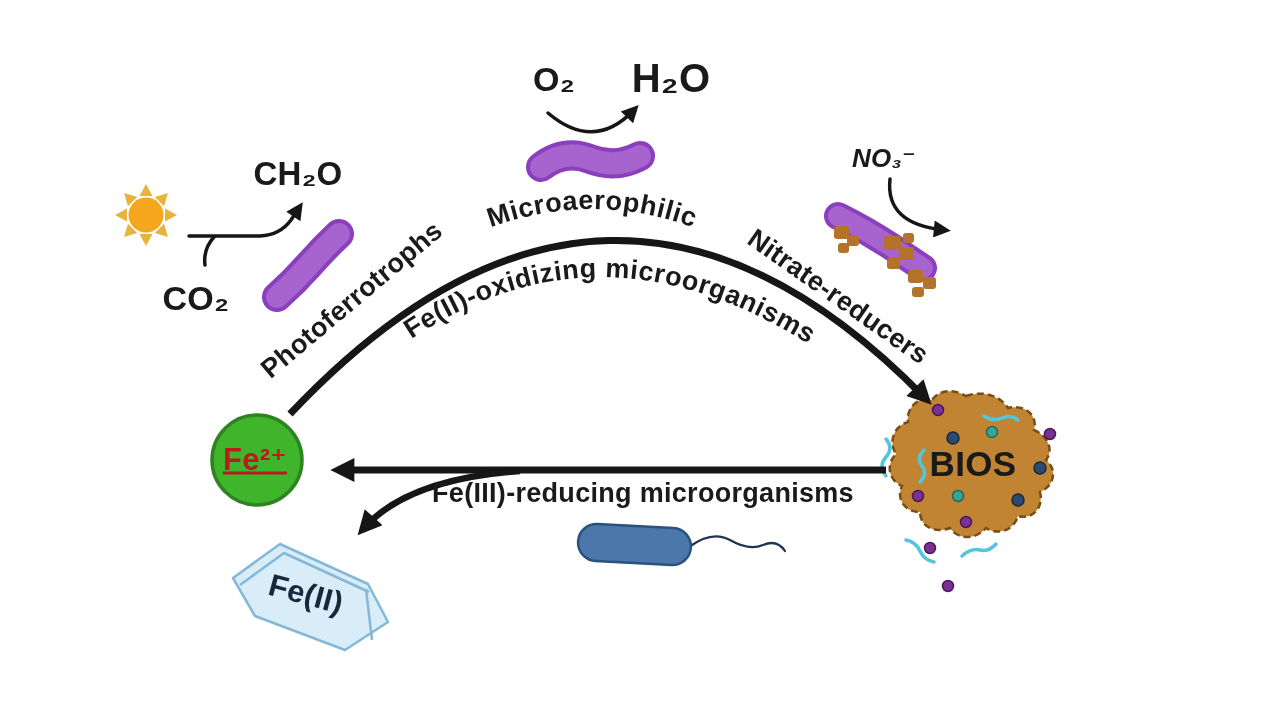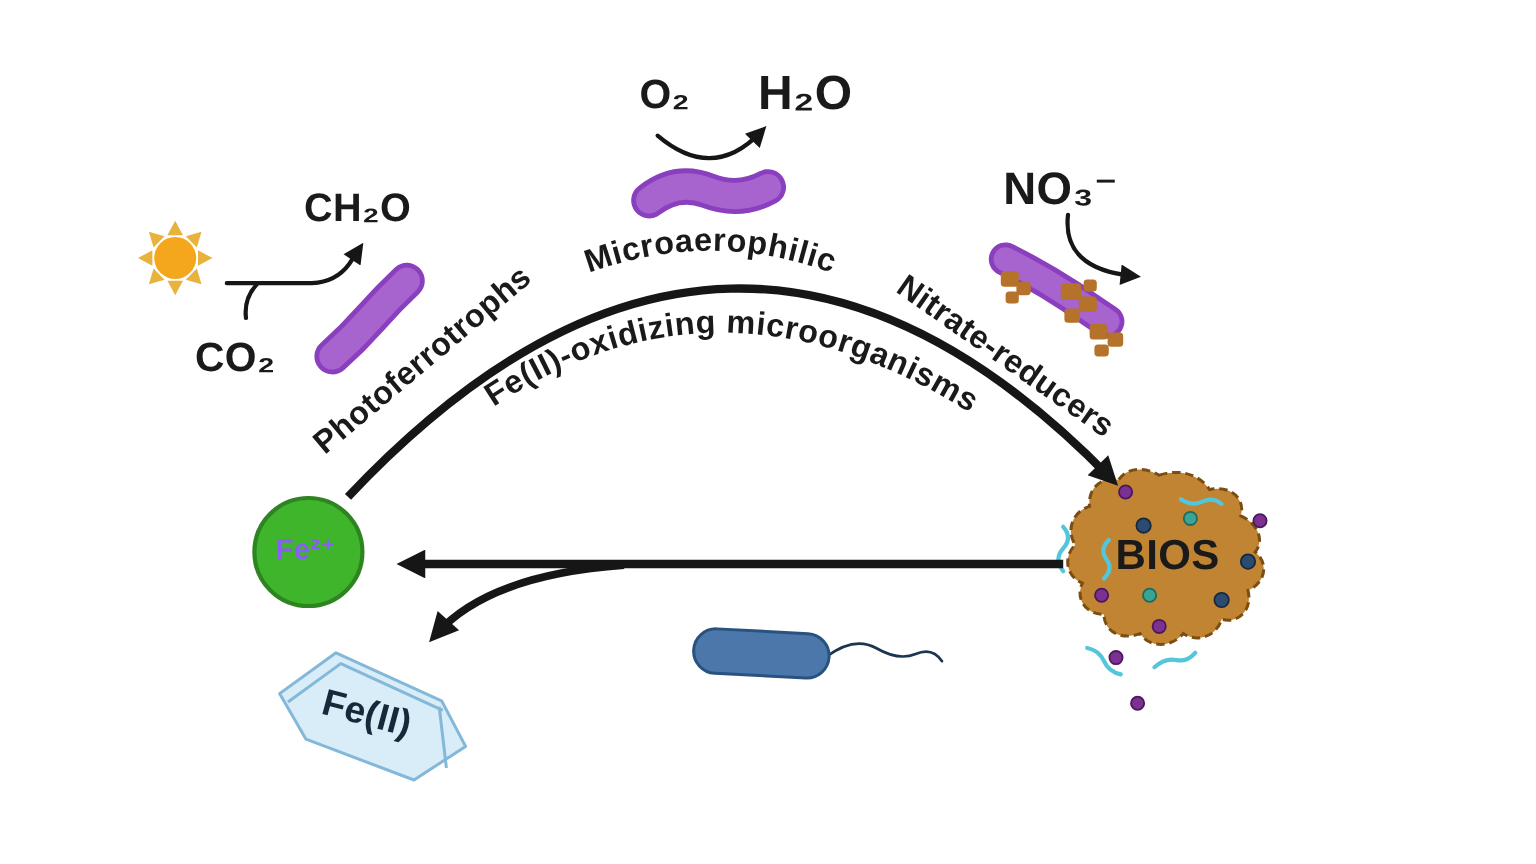--- a/index.html
+++ b/index.html
@@ -142,21 +142,22 @@
     </text>
   </svg>
 
   <div class="label" style="left:533px;top:79px;font-size:34px;margin-left:21px;">O₂</div>
   <div class="label" style="left:671px;top:78px;font-size:40px;">H₂O</div>
 
   <div class="label" style="left:298px;top:173px;font-size:33px;">CH₂O</div>
   <div class="label" style="left:196px;top:298px;font-size:34px;">CO₂</div>
   <div class="label" style="left:352px;top:300px;font-size:27px;transform:translate(-50%,-50%) rotate(-40deg);">Photoferrotrophs</div>
 
-  <div class="label" style="left:884px;top:158px;font-size:38px;">NO₃⁻</div>
+  <div class="label" style="left:884px;top:158px;font-size:26px;font-style:italic;">NO₃⁻</div>
   <div class="label" style="left:838px;top:297px;font-size:27px;transform:translate(-50%,-50%) rotate(35deg);">Nitrate-reducers</div>
 
+  <div class="label" style="left:643px;top:493px;font-size:27px;">Fe(III)-reducing microorganisms</div>
 
-  <div class="label" style="left:255px;top:459px;font-size:24px;color:#8b5cf6;">Fe²⁺</div>
+  <div class="label" style="left:255px;top:459px;font-size:31px;color:#b91c1c;text-decoration:underline;">Fe²⁺</div>
   <div class="label" style="left:973px;top:463px;font-size:35px;">BIOS</div>
   <div class="label" style="left:306px;top:594px;font-size:31px;color:#16293B;transform:translate(-50%,-50%) rotate(15deg);">Fe(II)</div>
 
 </div>
 
 </body></html>

